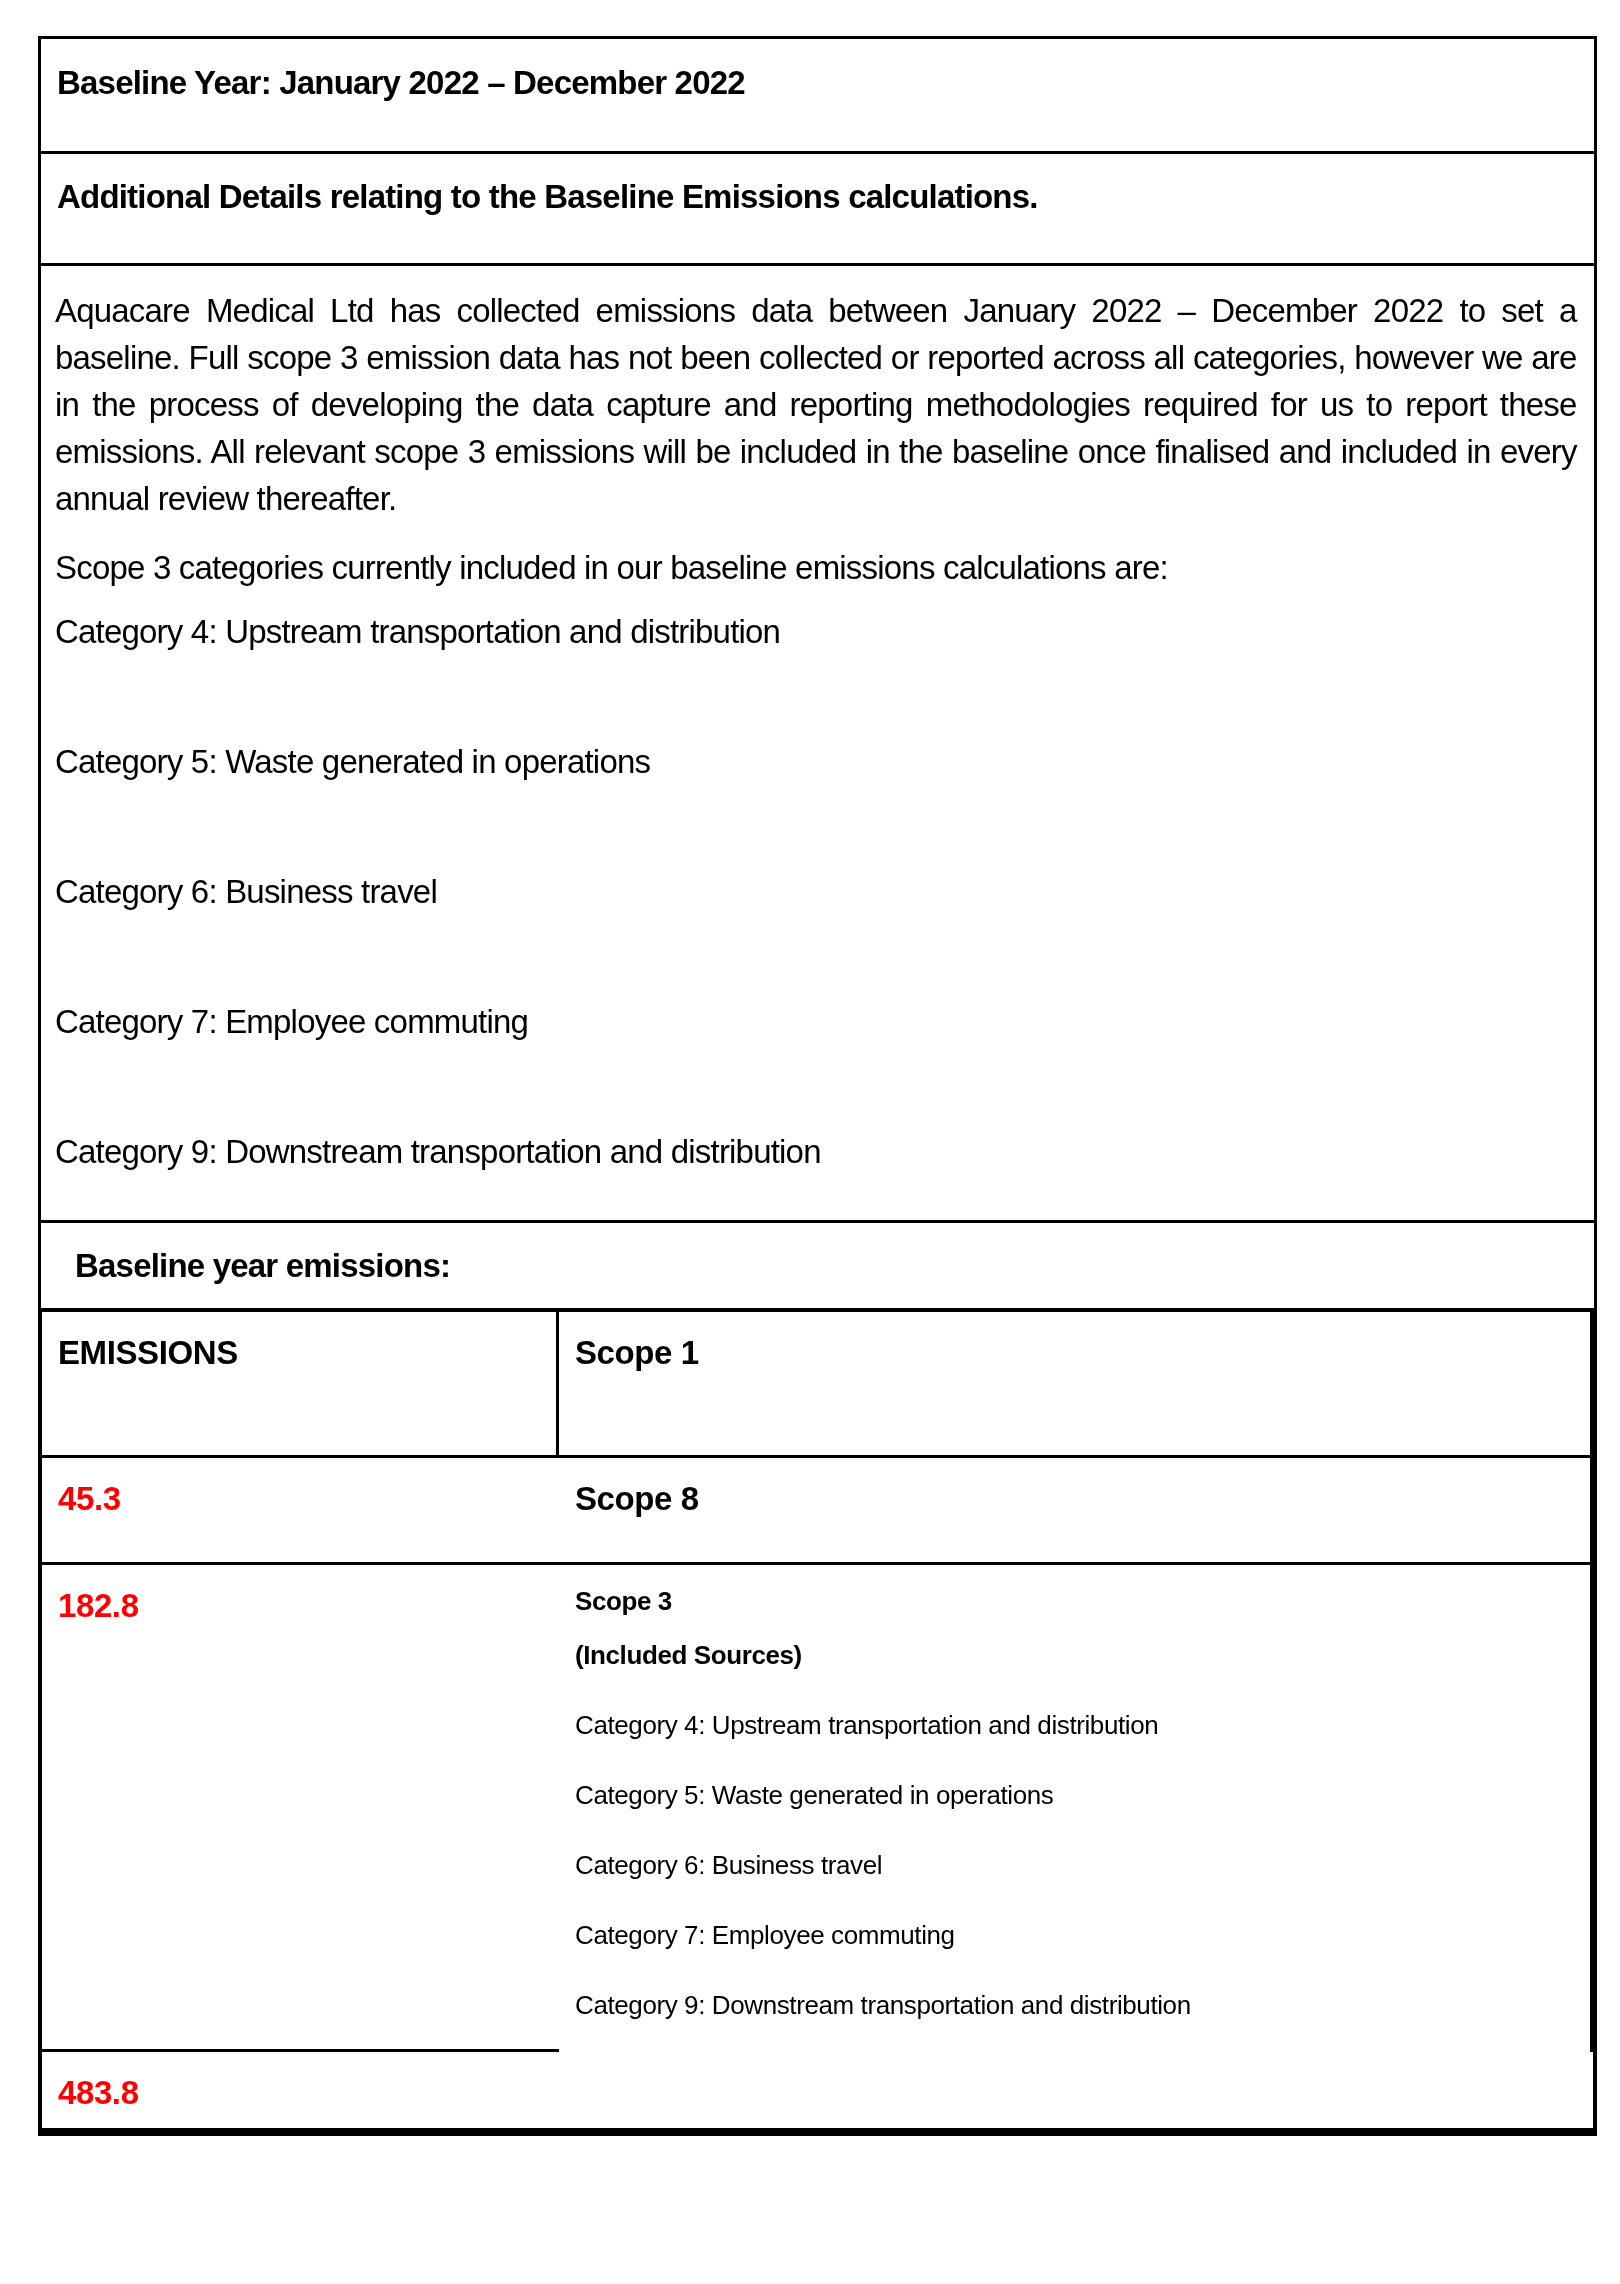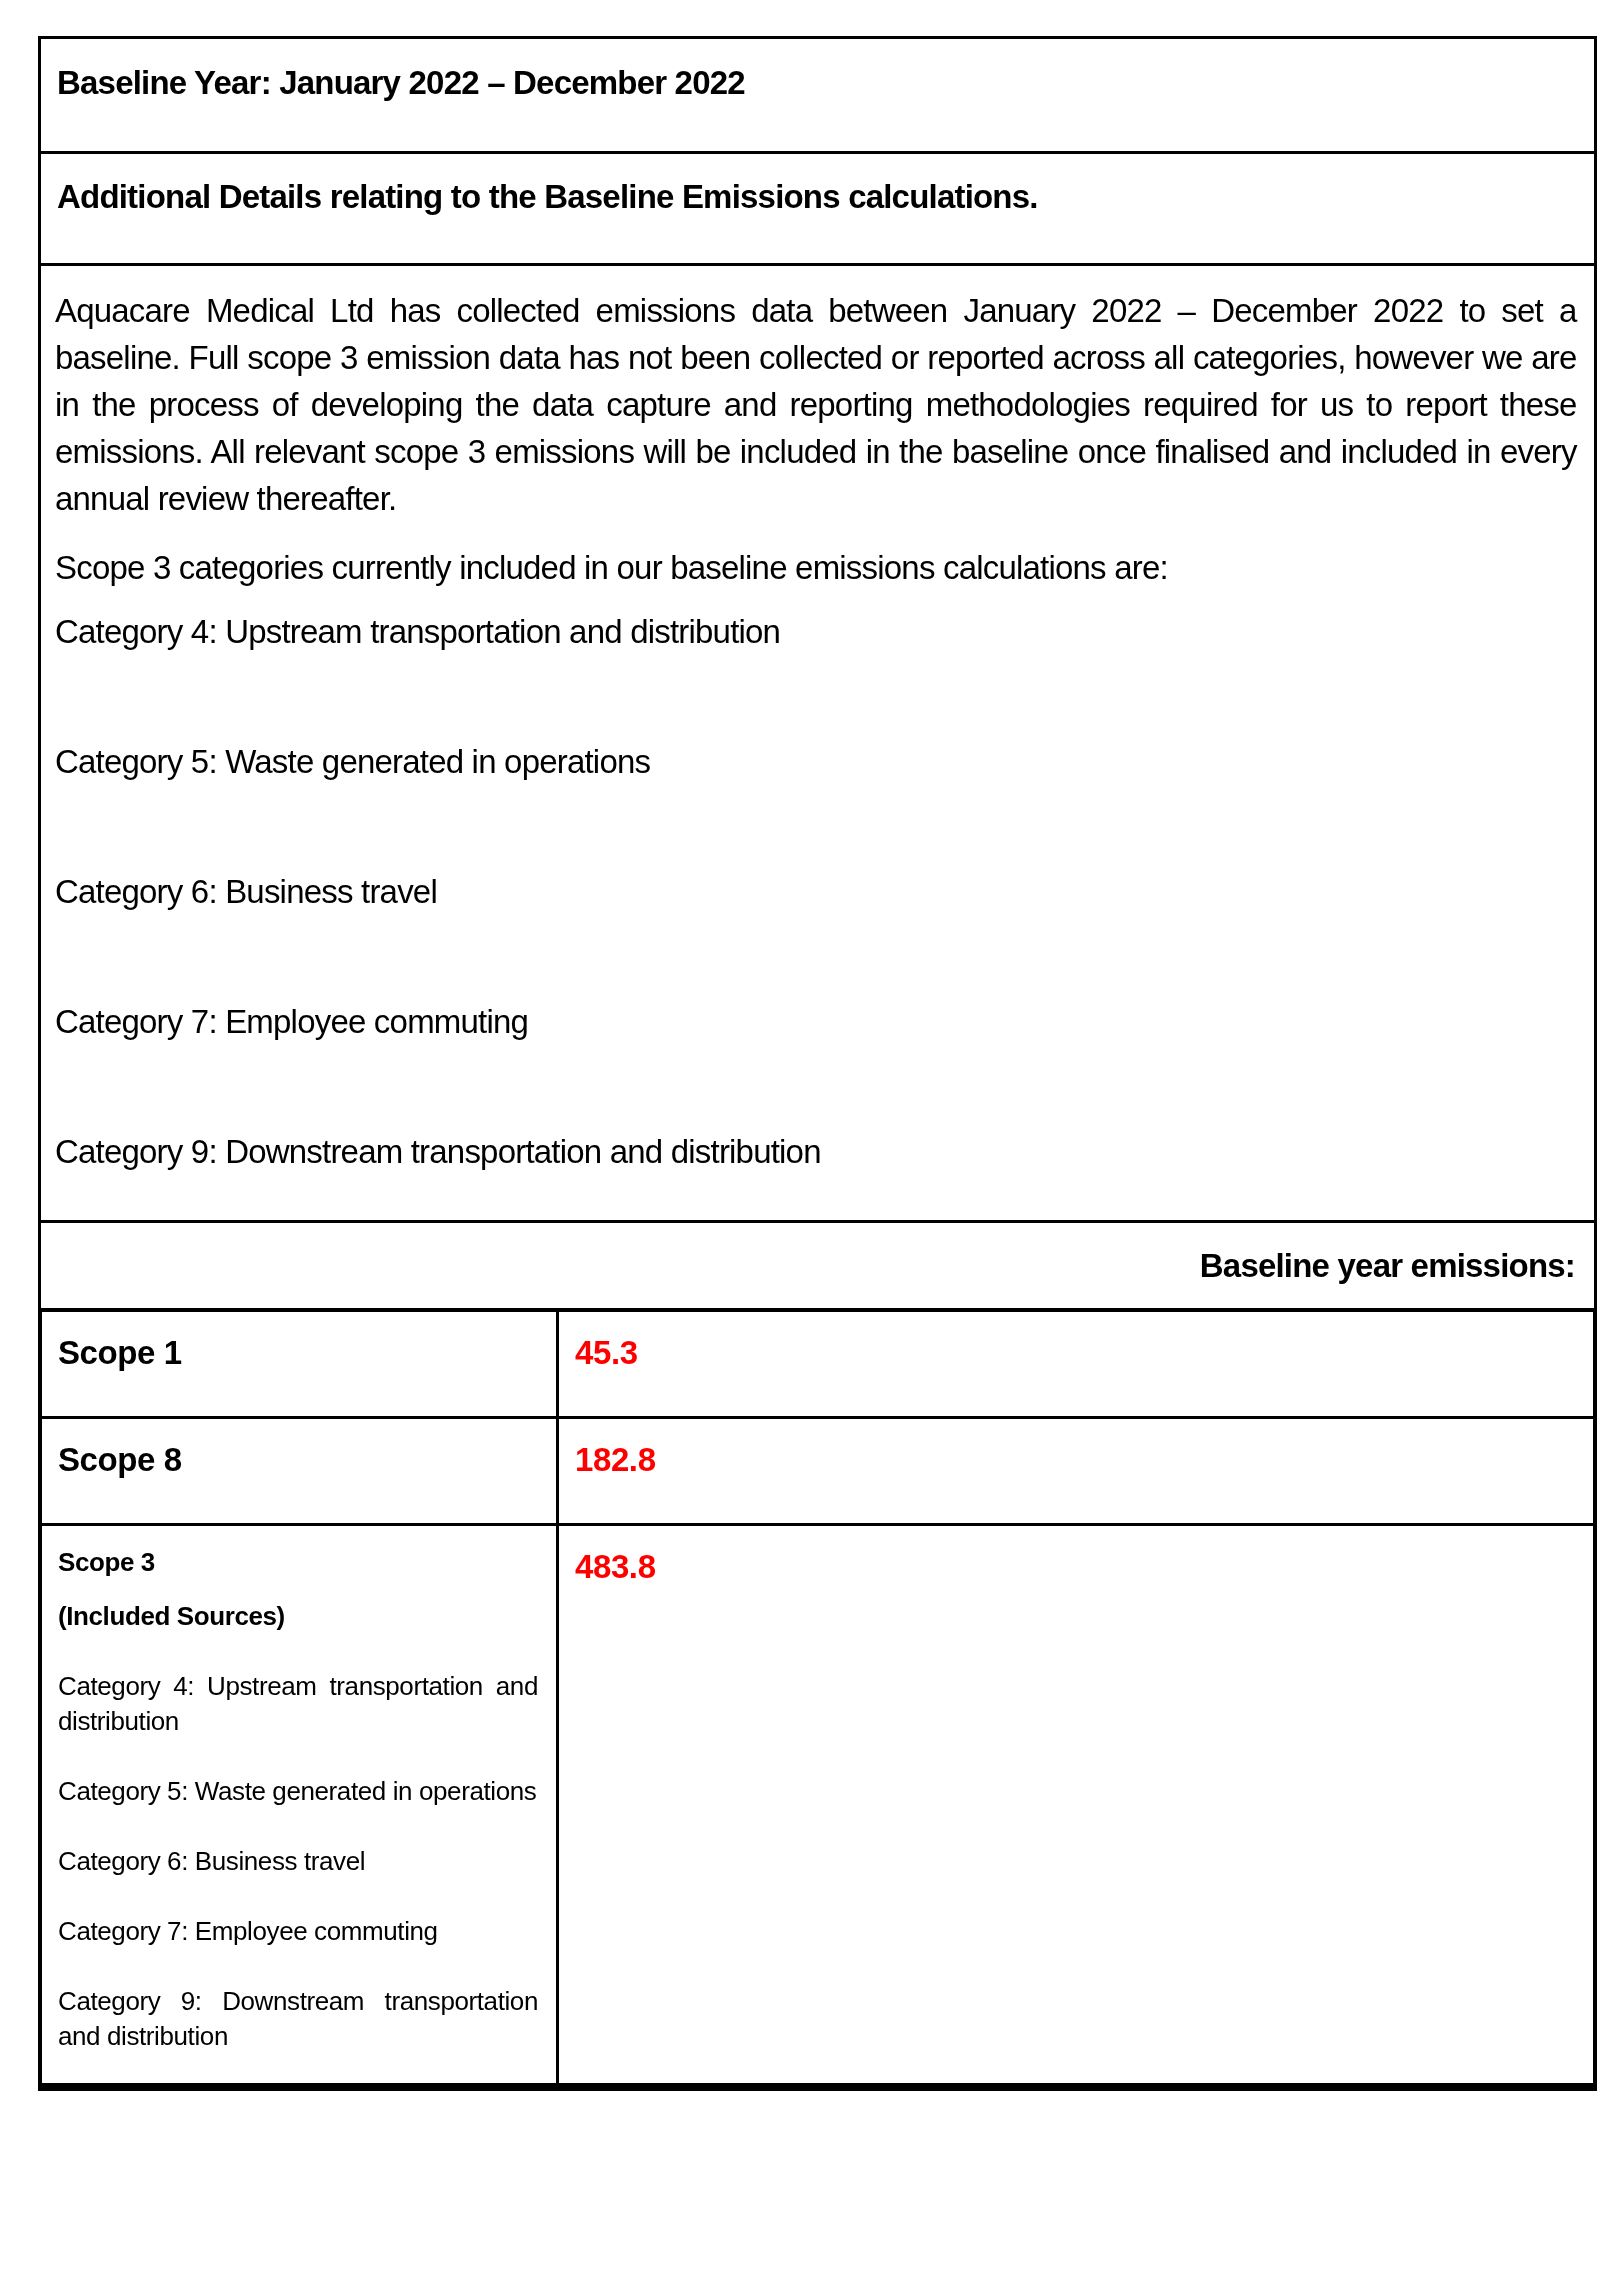--- a/index.html
+++ b/index.html
@@ -49,21 +49,20 @@
   }
   .scope3-intro { margin: 0 0 17.4px 0; }
   .cat { margin: 0 0 83px 0; }
   .cat.last { margin-bottom: 17.4px; }
   .row-baseline {
     border-top: 3.2px solid #000;
     padding: 24px 19px 41px 34px;
     font-size: 33px;
     font-weight: bold;
     letter-spacing: -0.8px;
-    text-align: right;
   }
   
   .etable {
     position: absolute;
     left: 38px;
     top: 1308px;
     width: 1559px;
     box-sizing: border-box;
     border: 4px solid #000;
     border-bottom: 8px solid #000;
@@ -119,20 +118,21 @@
       <p class="cat">Category 6: Business travel</p>
       <p class="cat">Category 7: Employee commuting</p>
       <p class="cat last">Category 9: Downstream transportation and distribution</p>
     </div>
 
     <div class="row row-baseline">Baseline year emissions:</div>
   </div>
 
   <div class="etable">
 
+    <div class="ecell col1 hdr">EMISSIONS</div>
 
     <div class="ecell col1 scoperow">Scope 1</div>
     <div class="ecell scoperow value" style="color: rgb(255, 0, 0);">45.3</div>
 
     <div class="ecell col1 scoperow">Scope 8</div>
     <div class="ecell scoperow value" style="color: rgb(255, 0, 0);">182.8</div>
 
     <div class="ecell col1 lastrow scope3cell">
       <p class="s3title">Scope 3</p>
       <p class="s3sub">(Included Sources)</p>

